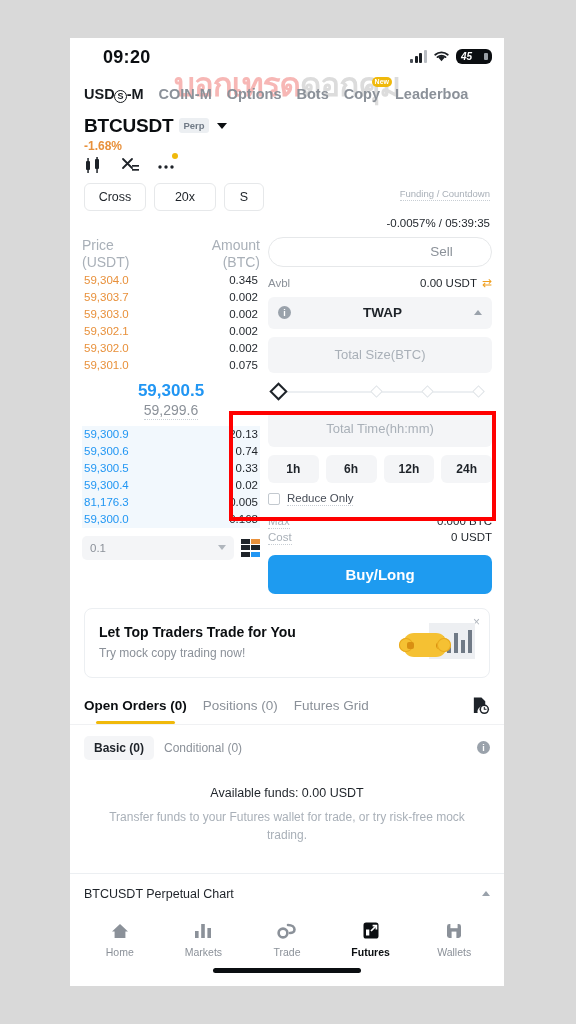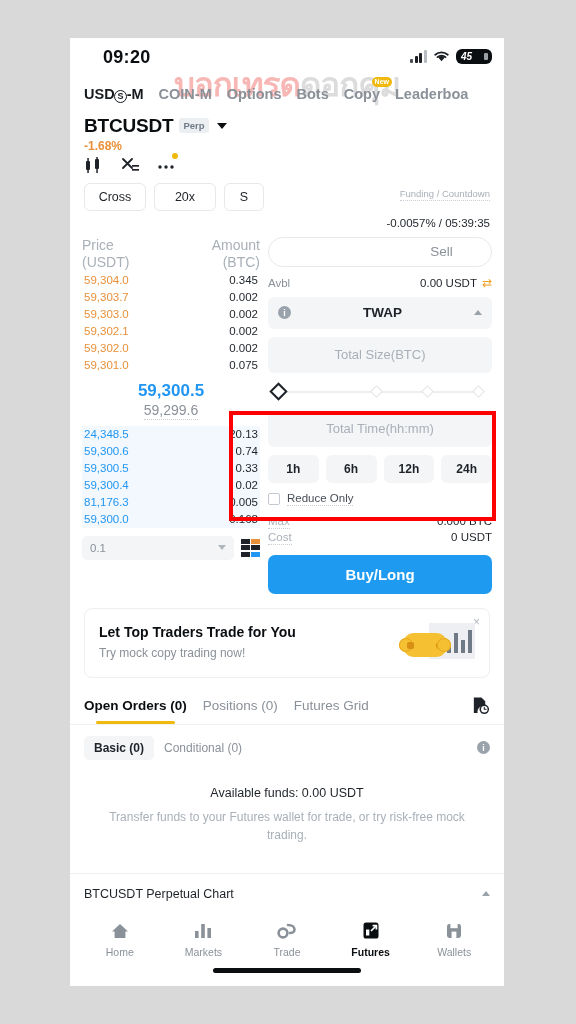--- a/index.html
+++ b/index.html
@@ -404,21 +404,21 @@
         </div>
       </div>
 
       <div class="mid">
         <div class="big">59,300.5</div>
         <div class="small">59,299.6</div>
       </div>
 
       <div class="bid-wrap">
         <div class="bk-row bid">
-          <span class="p">24,348.5</span>
+          <span class="p">59,300.9</span>
           <span class="a">20.13</span>
         </div>
         <div class="bk-row bid">
           <span class="p">59,300.6</span>
           <span class="a">0.74</span>
         </div>
         <div class="bk-row bid">
           <span class="p">59,300.5</span>
           <span class="a">0.33</span>
         </div>

